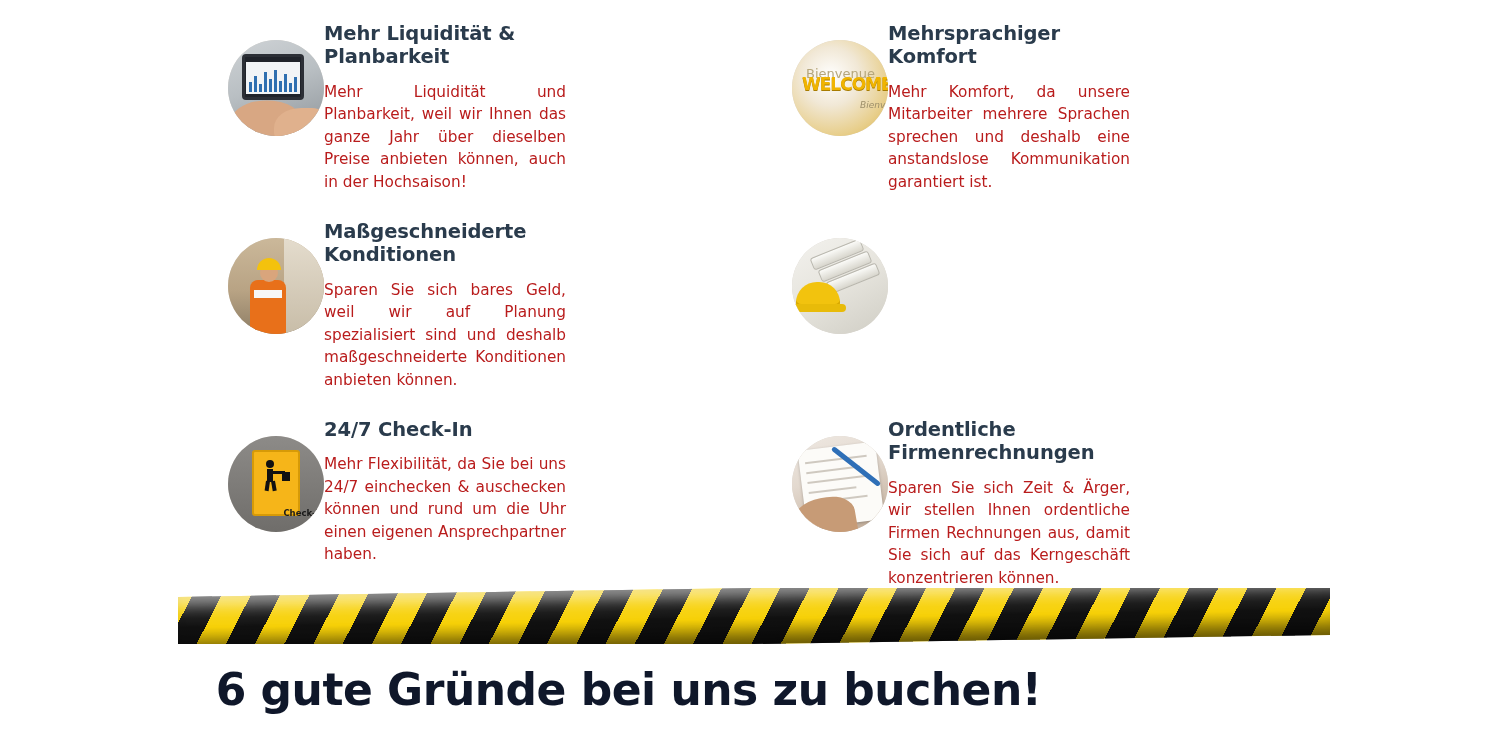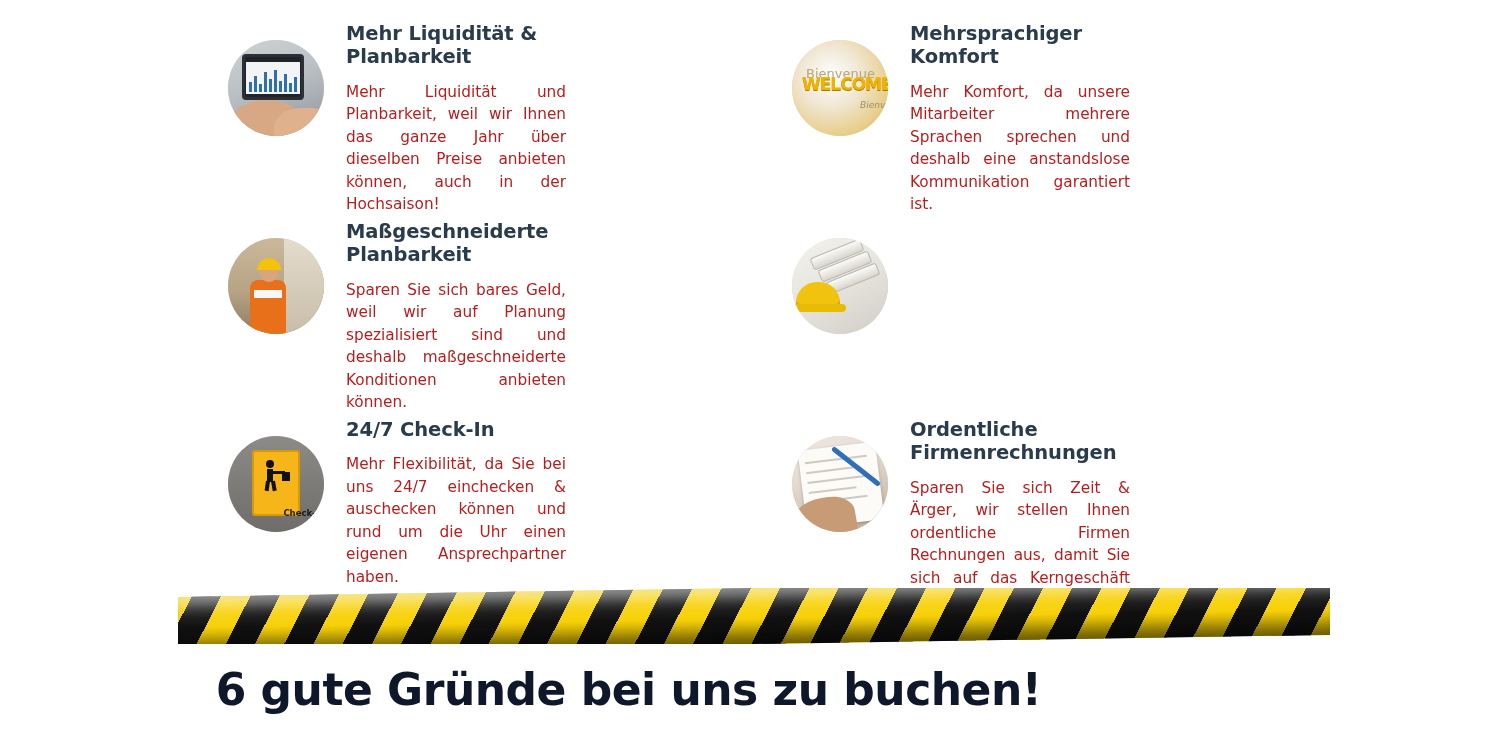--- a/index.html
+++ b/index.html
@@ -38,21 +38,20 @@
     height: 96px;
     border-radius: 50%;
     flex: 0 0 96px;
     margin-top: 18px;
     overflow: hidden;
     position: relative;
     background: #d9d4cd;
   }
 
   .feature-text {
-    margin-left: 22px;
     width: 332px;
   }
 
   .feature-title {
     font-size: 19.5px;
     font-weight: bold;
     color: #2a3b4c;
     letter-spacing: -0.1px;
     line-height: 1.2;
     margin: 0 0 12px 0;
@@ -205,21 +204,21 @@
       <div class="icon-art ic-worker">
         <div class="bg"></div>
         <div class="wall"></div>
         <div class="body"></div>
         <div class="vest"></div>
         <div class="head"></div>
         <div class="helmet"></div>
       </div>
     </div>
     <div class="feature-text">
-      <h3 class="feature-title">Maßgeschneiderte Planbarkeit</h3>
+      <h3 class="feature-title">Maßgeschneiderte Konditionen</h3>
       <p class="feature-body">Sparen Sie sich bares Geld, weil wir auf Planung spezialisiert sind und deshalb maßgeschneiderte Konditionen anbieten können.</p>
     </div>
   </div>
 
   <div class="feature">
     <div class="feature-icon">
       <div class="icon-art ic-plan">
         <div class="bg"></div>
         <div class="roll" style="left:18px; top:10px;"></div>
         <div class="roll" style="left:26px; top:22px;"></div>

